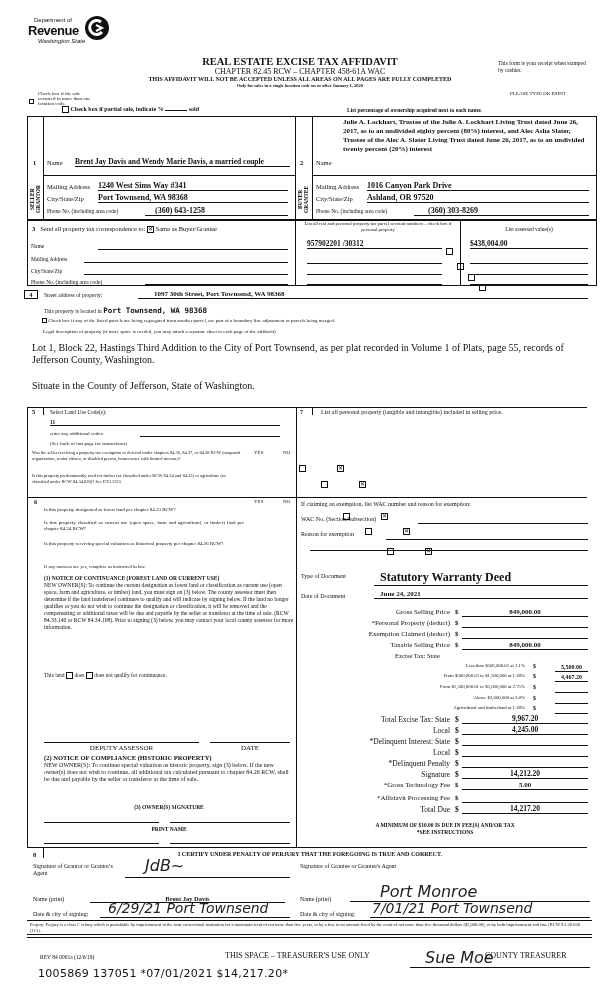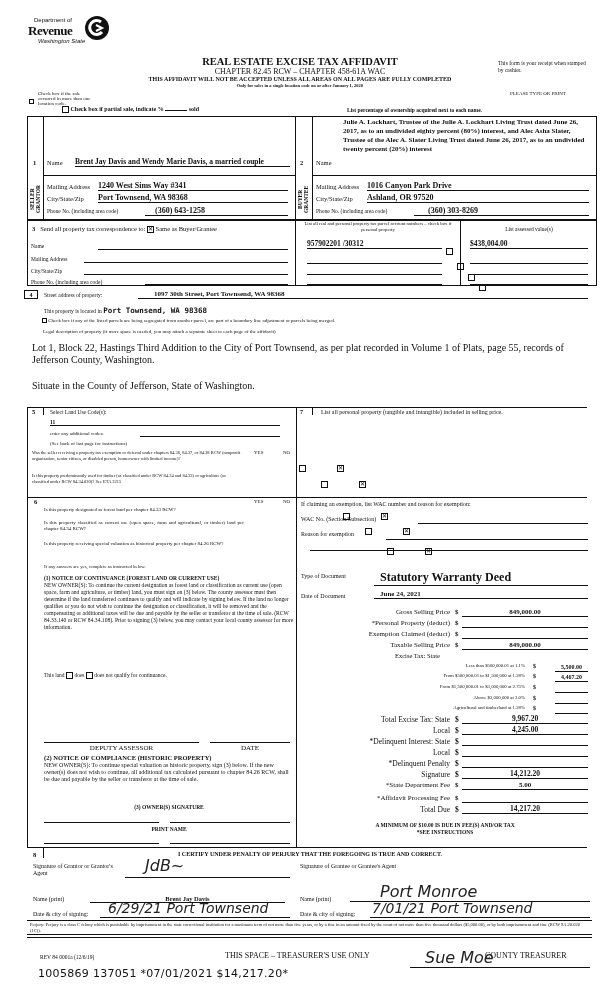--- a/index.html
+++ b/index.html
@@ -29,21 +29,21 @@
   .para { font-size: 5.8px; line-height: 7px; }
 </style>
 </head>
 <body>
 
 
 
 
 <div class="abs" style="left:28px;top:17px;">
   <div class="abs" style="left:6px;top:0;font-family:'Liberation Sans',sans-serif;font-size:6px;white-space:nowrap;">Department of</div>
-  <div class="abs" style="left:0;top:6px;font-family:Liberation Serif, serif;font-size:13px;font-weight:bold;letter-spacing:-0.5px;">Revenue</div>
+  <div class="abs" style="left:0;top:6px;font-family:Liberation Sans, sans-serif;font-size:13px;font-weight:bold;letter-spacing:-0.5px;">Revenue</div>
   <div class="abs" style="left:10px;top:21px;font-family:'Liberation Sans',sans-serif;font-size:6px;font-style:italic;white-space:nowrap;">Washington State</div>
   <svg class="abs" style="left:56px;top:-2px;" width="26" height="26" viewBox="0 0 26 26">
     <circle cx="13" cy="13" r="12" fill="#111"></circle>
     <path d="M17 7 A7 7 0 1 0 18 17" stroke="#fff" stroke-width="3" fill="none"></path>
     <path d="M12 10 L18 13 L12 16" stroke="#fff" stroke-width="2" fill="none"></path>
   </svg>
 </div>
 
 <div class="abs center b" style="left:150px;width:300px;top:56px;font-size:10.5px;">REAL ESTATE EXCISE TAX AFFIDAVIT</div>
 <div class="abs center" style="left:150px;width:300px;top:67px;font-size:8px;">CHAPTER 82.45 RCW – CHAPTER 458-61A WAC</div>
@@ -312,21 +312,21 @@
   <span class="lbl">*Delinquent Penalty</span>
     <span class="dl b">$</span>
   <span class="val"></span>
 </div>
 <div class="taxrow" style="top:770px;font-size:7.5px;">
   <span class="lbl">Signature</span>
     <span class="dl b">$</span>
   <span class="val">14,212.20</span>
 </div>
 <div class="taxrow" style="top:781px;font-size:7px;">
-  <span class="lbl">*State Department Fee</span>
+  <span class="lbl">*Gross Technology Fee</span>
     <span class="dl b">$</span>
   <span class="val">5.00</span>
 </div>
 <div class="taxrow" style="top:794px;font-size:7px;">
   <span class="lbl">*Affidavit Processing Fee</span>
     <span class="dl b">$</span>
   <span class="val"></span>
 </div>
 <div class="taxrow" style="top:805px;font-size:7.5px;">
   <span class="lbl">Total Due</span>

